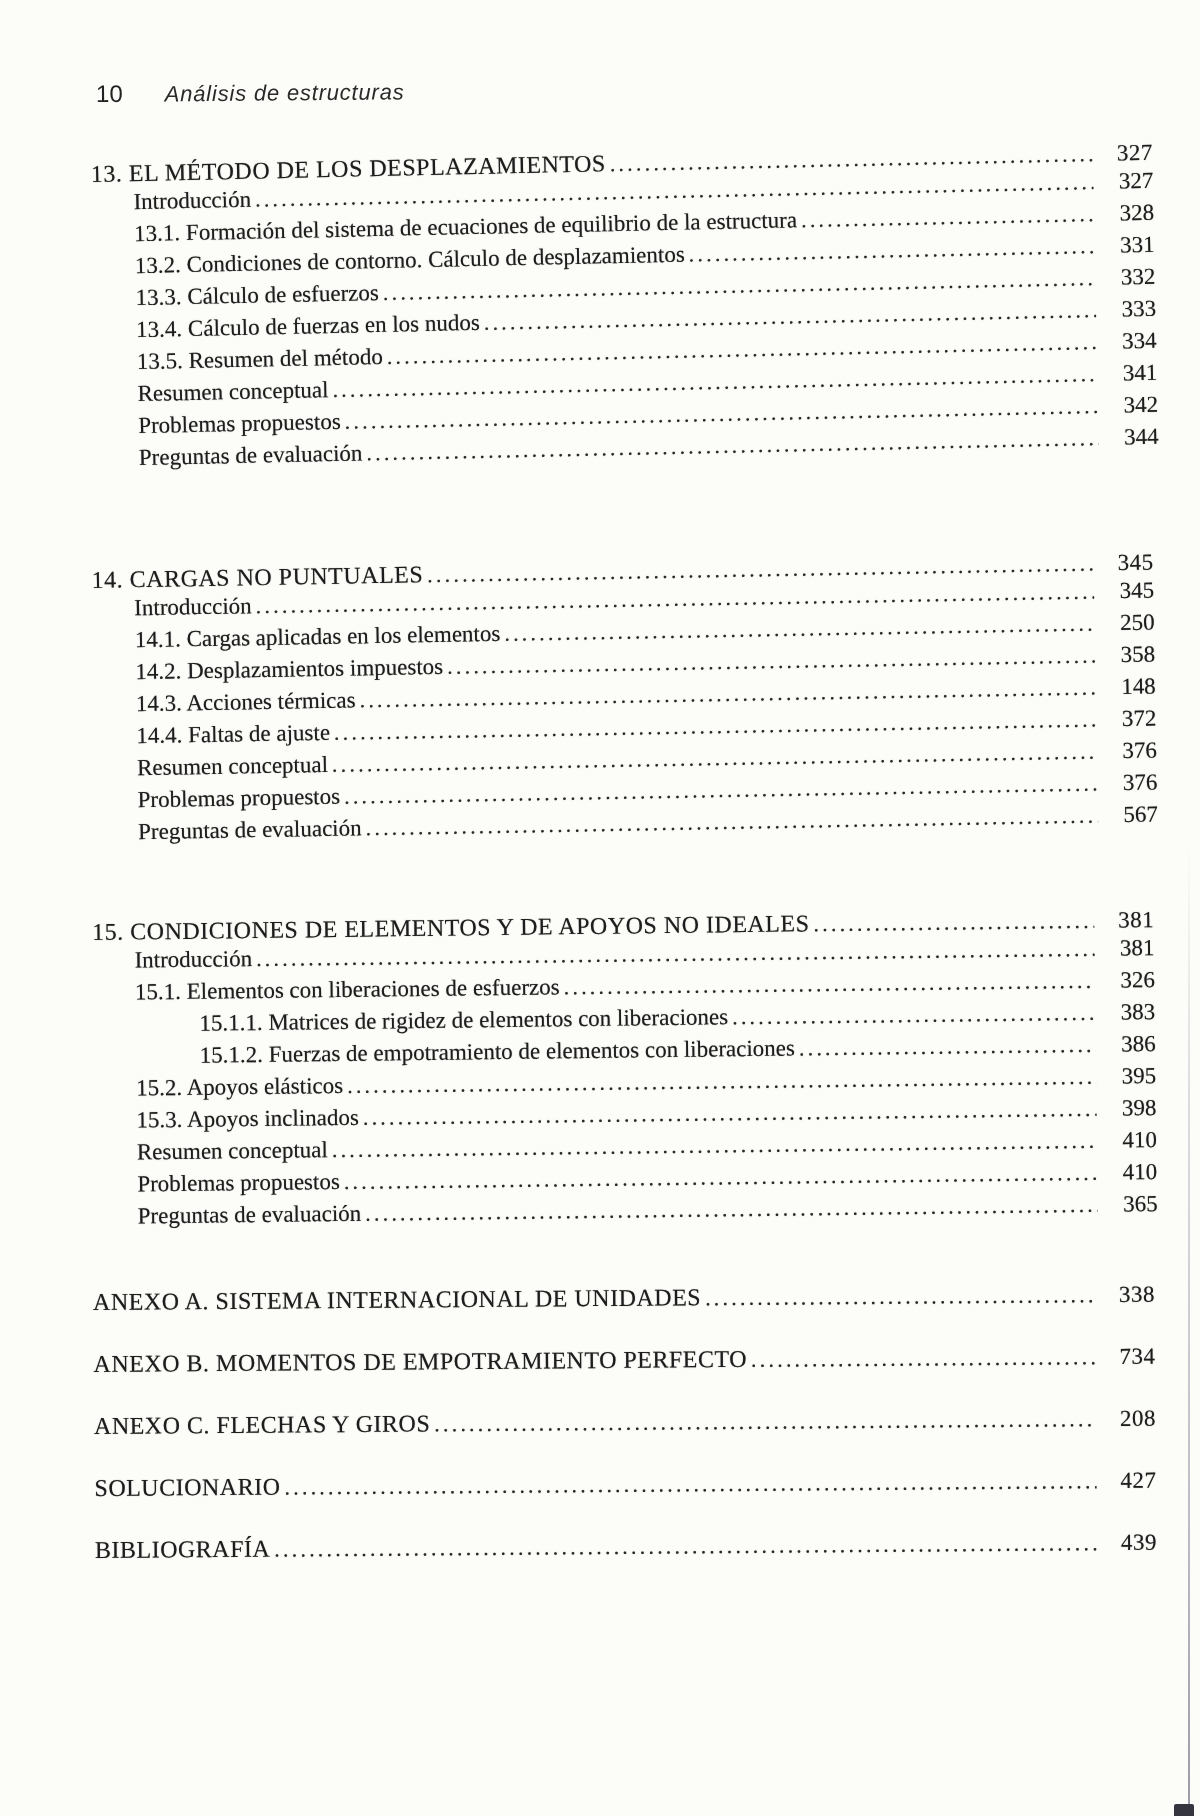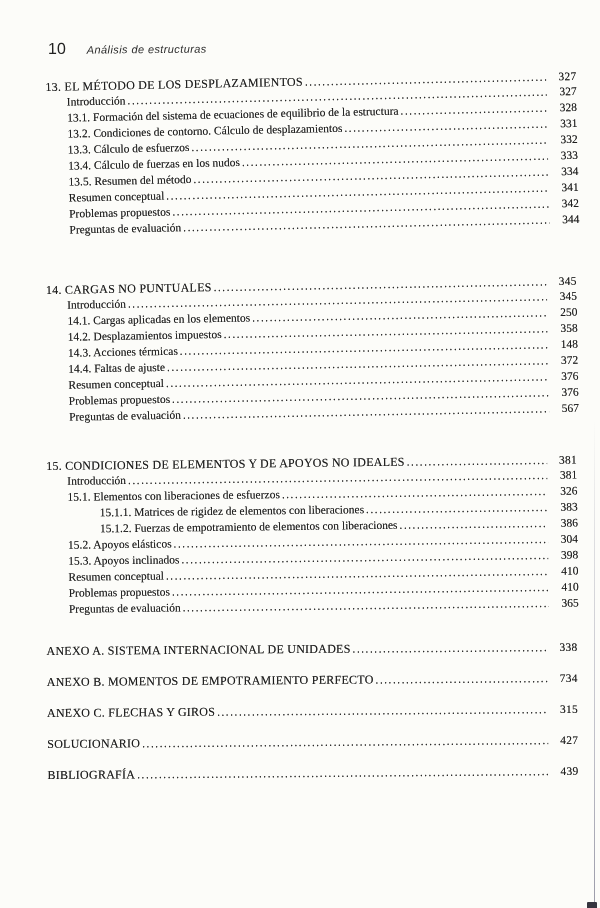--- a/index.html
+++ b/index.html
@@ -11,21 +11,21 @@
     color:#1d1d1d;
   }
   
   .header {
     position:absolute; top:40px; left:48px;
     display:flex; align-items:baseline; gap:21px;
     transform:rotate(-0.5deg); transform-origin:0 50%;
   }
   .header .pagenum {
     font-family:"Liberation Sans", sans-serif;
-    font-size:16px; color:#222;
+    font-size:12px; color:#222;
   }
   .header .booktitle {
     font-family:"Liberation Sans", sans-serif;
     font-style:italic; font-size:11px; letter-spacing:0.4px; color:#2a2a2a;
   }
   
   #toc { position:absolute; top:80px; left:47px; width:531px; }
   .section { transform-origin:0 50%; }
   .sec-0 { transform:rotate(-1.2deg);  margin-bottom:43px; }
   .sec-1 { transform:rotate(-1.0deg);  margin-bottom:32px; }
@@ -191,21 +191,21 @@
           <span class="pg">383</span>
         </div>
         <div class="row lvl2">
           <span class="lbl">15.1.2. Fuerzas de empotramiento de elementos con liberaciones</span>
           <span class="leader"></span>
           <span class="pg">386</span>
         </div>
         <div class="row lvl1">
           <span class="lbl">15.2. Apoyos elásticos</span>
           <span class="leader"></span>
-          <span class="pg">304</span>
+          <span class="pg">395</span>
         </div>
         <div class="row lvl1">
           <span class="lbl">15.3. Apoyos inclinados</span>
           <span class="leader"></span>
           <span class="pg">398</span>
         </div>
         <div class="row lvl1">
           <span class="lbl">Resumen conceptual</span>
           <span class="leader"></span>
           <span class="pg">410</span>
@@ -228,21 +228,21 @@
           <span class="pg">338</span>
         </div>
         <div class="row lvl0 caps">
           <span class="lbl">ANEXO B. MOMENTOS DE EMPOTRAMIENTO PERFECTO</span>
           <span class="leader"></span>
           <span class="pg">734</span>
         </div>
         <div class="row lvl0 caps">
           <span class="lbl">ANEXO C. FLECHAS Y GIROS</span>
           <span class="leader"></span>
-          <span class="pg">315</span>
+          <span class="pg">208</span>
         </div>
         <div class="row lvl0 caps">
           <span class="lbl">SOLUCIONARIO</span>
           <span class="leader"></span>
           <span class="pg">427</span>
         </div>
         <div class="row lvl0 caps">
           <span class="lbl">BIBLIOGRAFÍA</span>
           <span class="leader"></span>
           <span class="pg">439</span>

